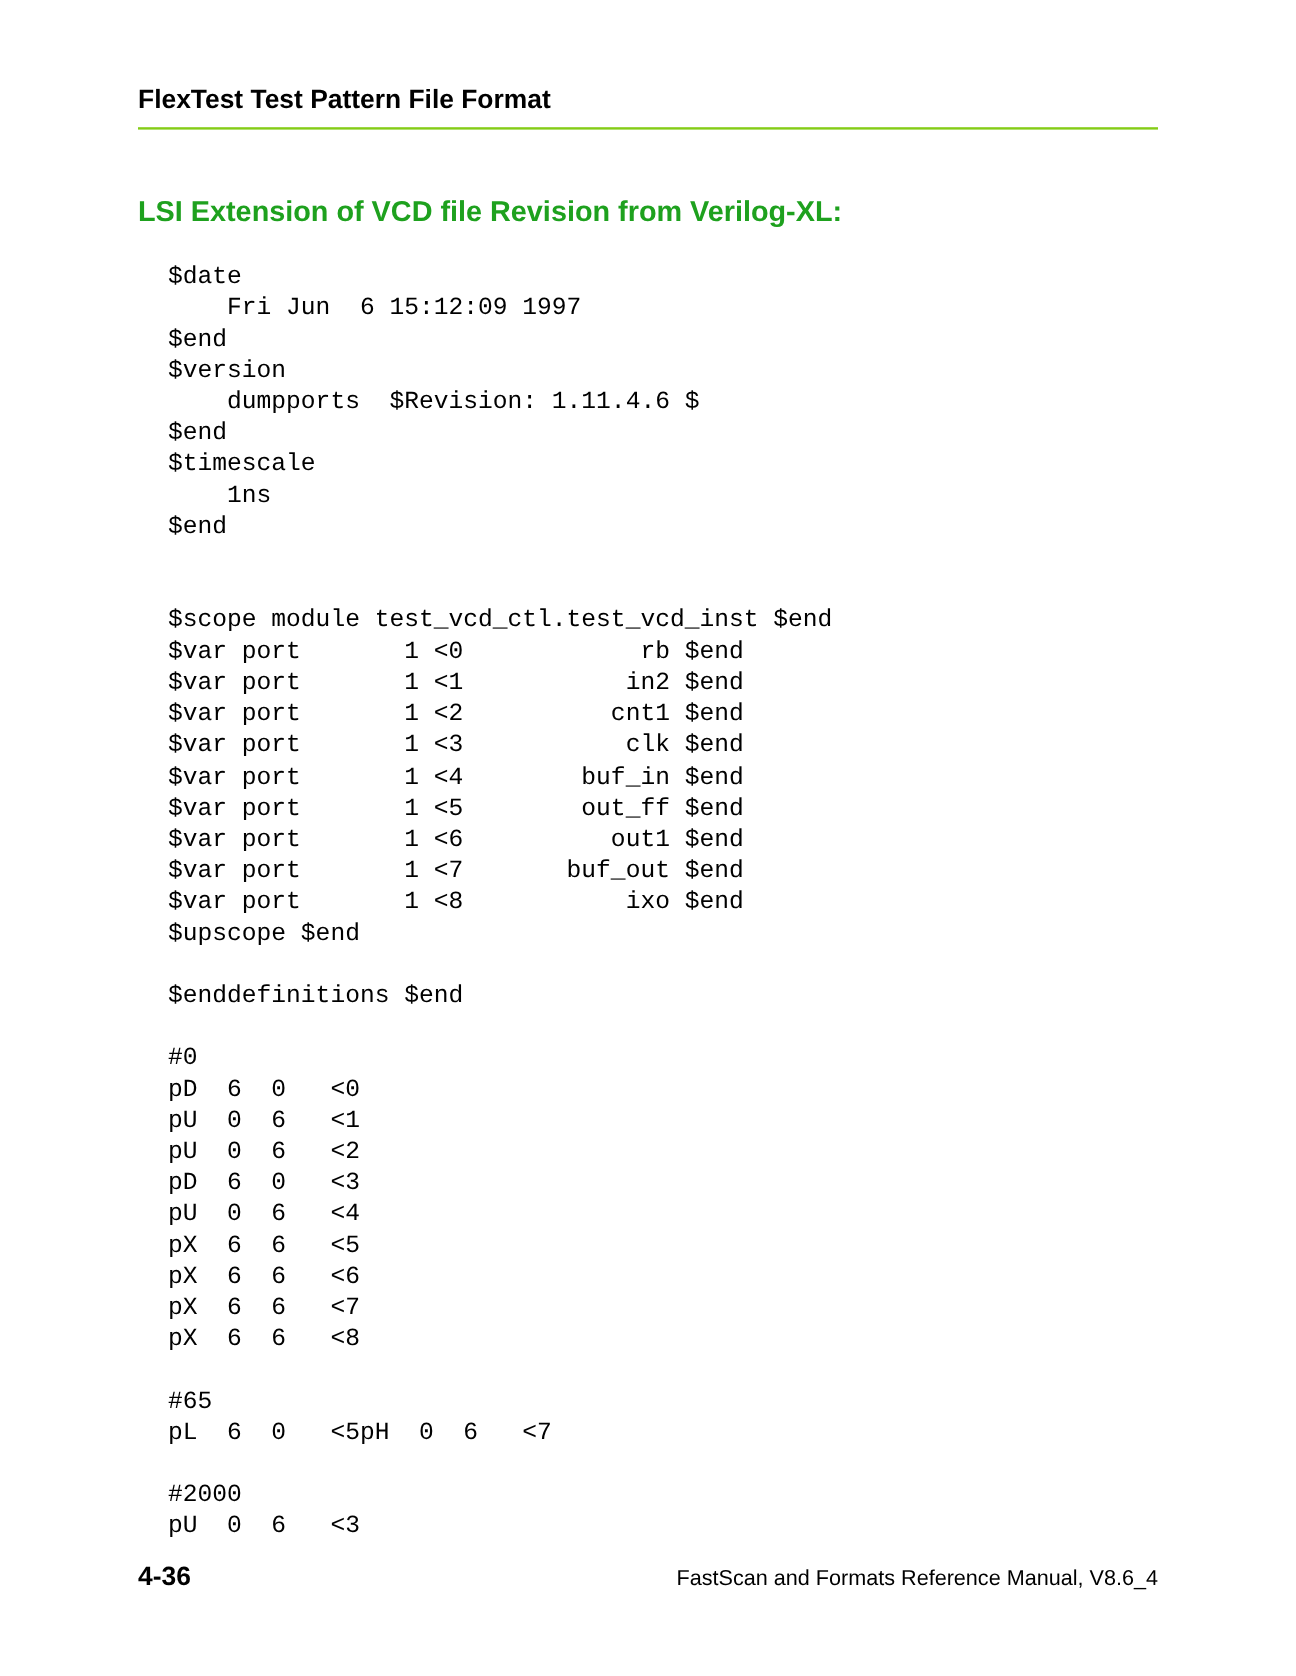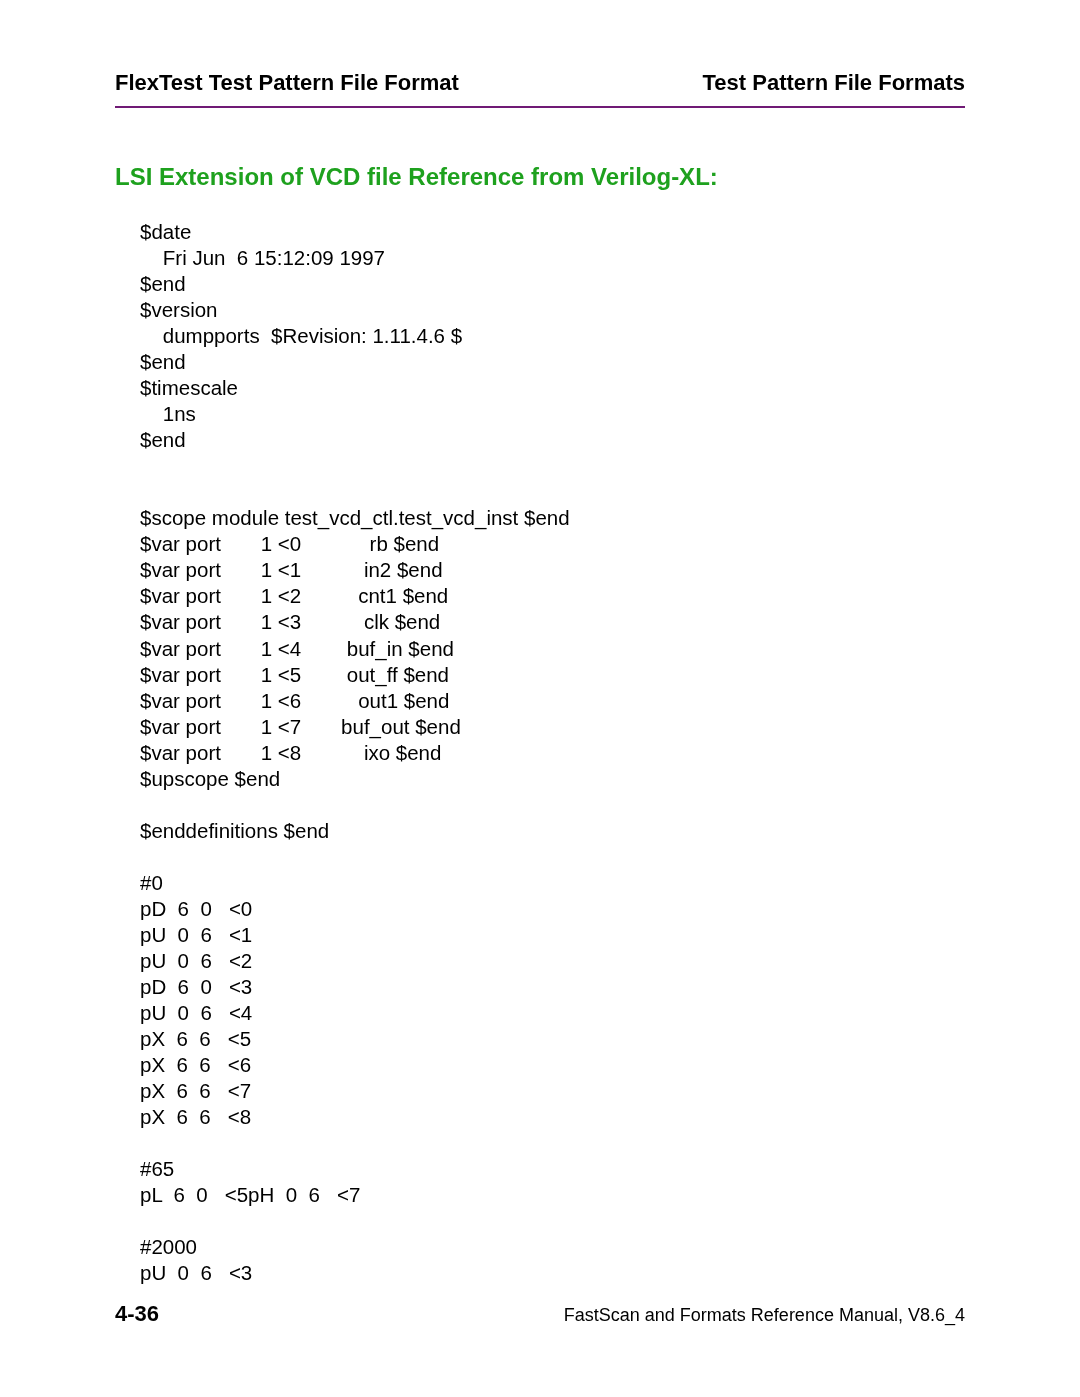--- a/index.html
+++ b/index.html
@@ -16,31 +16,31 @@
     padding: 70px 115px 0 115px;
     box-sizing: border-box;
   }
   .header-row {
     display: flex;
     justify-content: space-between;
     align-items: baseline;
     font-weight: 700;
     font-size: 22px;
     padding-bottom: 10px;
-    border-bottom: 2px solid #701a75;
+    border-bottom: 2px solid #84cc16;
   }
   .section-heading {
     color: #1ea11e;
     font-weight: 700;
     font-size: 24px;
     margin-top: 55px;
     margin-bottom: 28px;
   }
   pre.code {
-    font-family: Liberation Sans, sans-serif;
+    font-family: Liberation Mono, monospace;
     font-size: 20.5px;
     line-height: 1.27;
     white-space: pre;
     margin: 0 0 0 25px;
   }
   .footer {
     position: absolute;
     bottom: 70px;
     left: 115px;
     right: 115px;
@@ -55,24 +55,23 @@
     font-size: 22px;
   }
 </style>
 </head>
 <body>
 
 <div class="page">
 
   <div class="header-row">
     <span>FlexTest Test Pattern File Format</span>
-    <span>Test Pattern File Formats</span>
   </div>
 
-  <div class="section-heading">LSI Extension of VCD file Reference from Verilog-XL:</div>
+  <div class="section-heading">LSI Extension of VCD file Revision from Verilog-XL:</div>
 
   <pre class="code">$date
     Fri Jun  6 15:12:09 1997
 $end
 $version
     dumpports  $Revision: 1.11.4.6 $
 $end
 $timescale
     1ns
 $end

